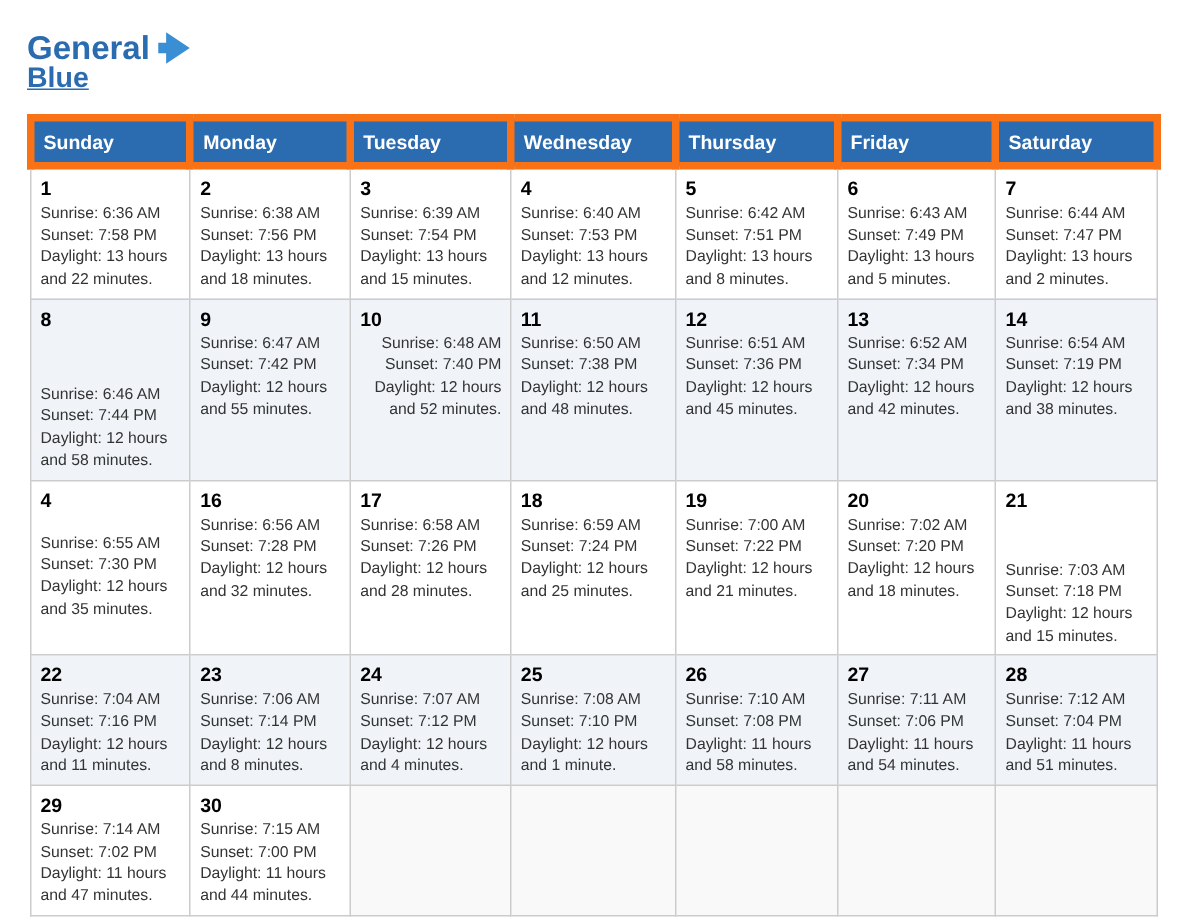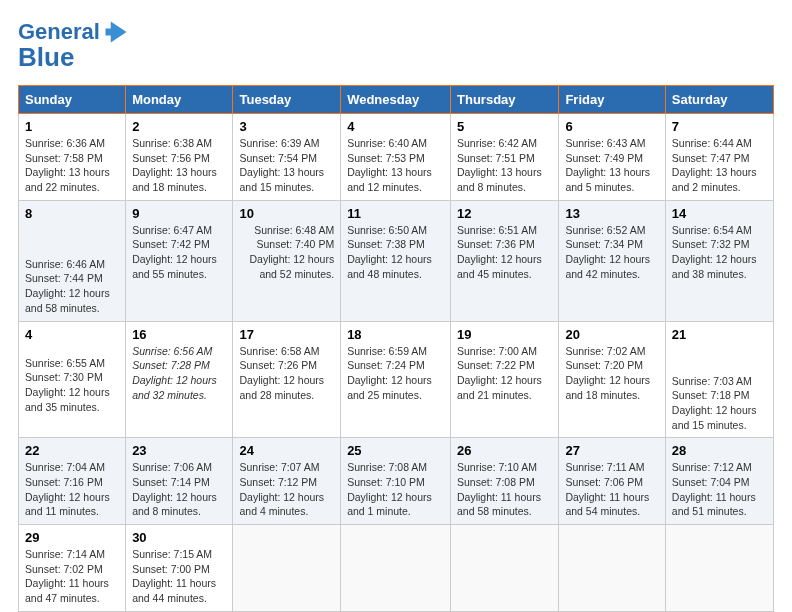--- a/index.html
+++ b/index.html
@@ -53,21 +53,21 @@
       border-collapse: collapse;
       font-size: 11px;
     }
     .calendar-table th {
       background: #2b6cb0;
       color: #fff;
       text-align: left;
       padding: 6px 6px;
       font-size: 13px;
       font-weight: bold;
-      border: 1px solid #f97316;
+      border: 5px solid #f97316;
     }
     .calendar-table td {
       vertical-align: top;
       padding: 5px 6px;
       border: 1px solid #ccc;
       background: #fff;
       width: 113px;
       min-height: 80px;
     }
     .calendar-table tr:nth-child(even) td {
@@ -97,21 +97,21 @@
       <div>
         <div style="display:flex;align-items:center;">
           <span class="logo-text">
             <span class="blue">General</span>
           </span>
           <svg class="logo-arrow" viewBox="0 0 32 32">
             <polygon points="10,4 28,16 10,28 10,20 4,20 4,12 10,12" fill="#3a8fd4"></polygon>
           </svg>
         </div>
         <div style="display:flex;align-items:center;margin-top:-4px;">
-          <span style="font-size:26px;font-weight:bold;color:#2b6cb0;">Blue</span>
+          <span style="font-size:19px;font-weight:bold;color:#2b6cb0;text-decoration:underline;">Blue</span>
         </div>
       </div>
     </div>
     <div class="title-block">
       <div class="month-title"></div>
       <div class="location"></div>
     </div>
   </div>
 
   <table class="calendar-table">
@@ -217,36 +217,36 @@
           <td>
             <span class="day-num">13</span>
             <div class="day-detail" style="white-space: pre-line;">Sunrise: 6:52 AM
 Sunset: 7:34 PM
 Daylight: 12 hours
 and 42 minutes.</div>
           </td>
           <td>
             <span class="day-num">14</span>
             <div class="day-detail" style="white-space: pre-line;">Sunrise: 6:54 AM
-Sunset: 7:32 PM
+Sunset: 7:19 PM
 Daylight: 12 hours
 and 38 minutes.</div>
           </td>
         </tr>
         <tr>
           <td>
             <span class="day-num">4</span>
             <div class="day-detail" style="white-space: pre-line; margin-top: 14px;">Sunrise: 6:55 AM
 Sunset: 7:30 PM
 Daylight: 12 hours
 and 35 minutes.</div>
           </td>
           <td>
             <span class="day-num">16</span>
-            <div class="day-detail" style="white-space: pre-line; font-style: italic;">Sunrise: 6:56 AM
+            <div class="day-detail" style="white-space: pre-line;">Sunrise: 6:56 AM
 Sunset: 7:28 PM
 Daylight: 12 hours
 and 32 minutes.</div>
           </td>
           <td>
             <span class="day-num">17</span>
             <div class="day-detail" style="white-space: pre-line;">Sunrise: 6:58 AM
 Sunset: 7:26 PM
 Daylight: 12 hours
 and 28 minutes.</div>

